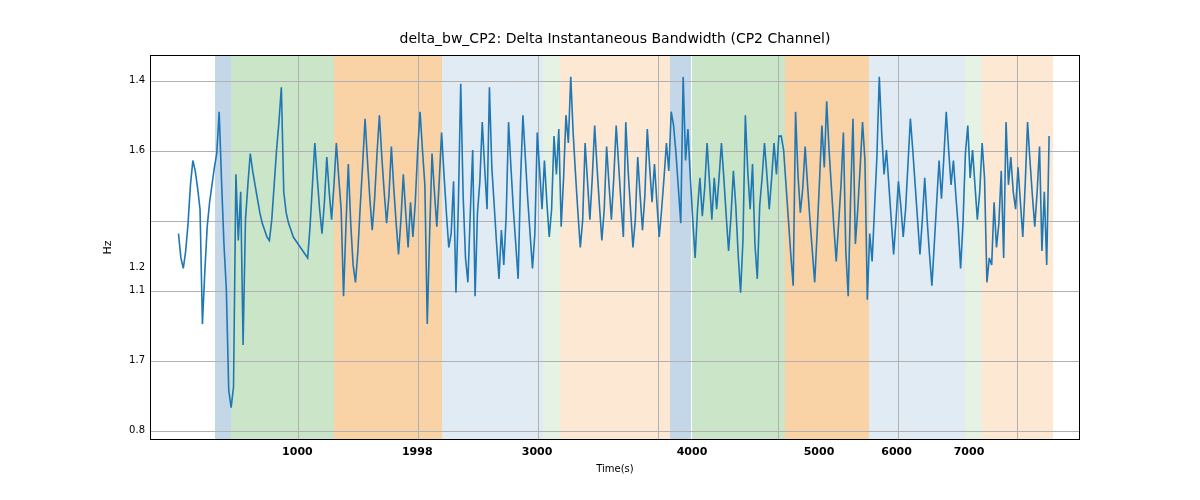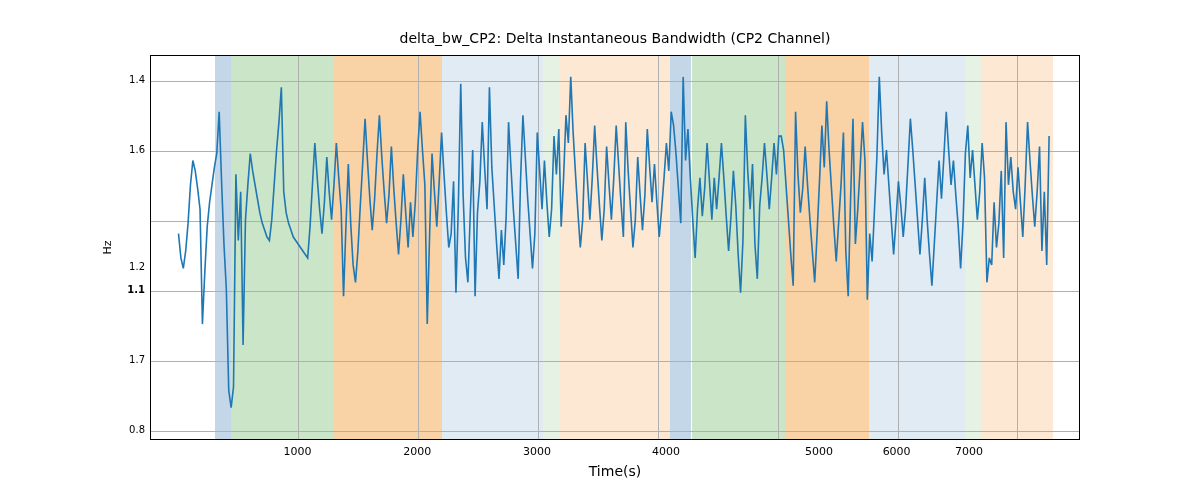--- a/index.html
+++ b/index.html
@@ -39,21 +39,21 @@
     width: 930px;
     text-align: center;
     font-size: 14px;
   }
   .xlabel {
     position: absolute;
     top: 463px;
     left: 150px;
     width: 930px;
     text-align: center;
-    font-size: 14px;
+    font-size: 10px;
   }
   .ylabel {
     position: absolute;
     left: 100px;
     top: 55px;
     height: 385px;
     width: 14px;
     display: flex;
     align-items: center;
     justify-content: center;
@@ -77,20 +77,21 @@
     width: 0;
     border-left: 1px solid rgb(176,176,176);
   }
   .tick-x {
     position: absolute;
     top: 445px;
     width: 60px;
     text-align: center;
     font-size: 11px;
     transform: translateX(-30px);
+    font-weight: bold;
   }
   .tick-y {
     position: absolute;
     left: 115px;
     width: 30px;
     text-align: right;
     font-size: 10px;
     transform: translateY(-6px);
   }
   .band {
@@ -149,31 +150,31 @@
           <div class="gridline-h" style="top: 24.5px;"></div>
         </div>
       <svg class="line" id="line-layer" preserveAspectRatio="none" viewBox="0 0 930 385">
           <path d="M27.56 178.50 L29.96 203.00 L32.36 213.50 L34.76 196.00 L37.15 168.00 L39.55 129.50 L41.95 105.00 L44.34 115.50 L46.74 133.00 L49.14 154.00 L51.53 269.50 L53.93 217.00 L56.33 171.50 L58.72 147.00 L61.12 129.50 L63.52 112.00 L65.91 98.00 L68.31 56.00 L70.71 126.00 L73.11 189.00 L75.50 234.50 L77.90 336.00 L80.30 353.50 L82.69 332.50 L85.09 119.00 L87.49 185.50 L89.88 136.50 L92.28 290.50 L94.68 164.50 L97.07 129.50 L99.47 98.00 L101.87 115.50 L104.27 129.50 L106.66 143.50 L109.06 157.50 L111.46 168.00 L113.85 175.00 L116.25 182.00 L118.65 185.50 L121.04 164.50 L123.44 129.50 L125.84 94.50 L128.23 66.50 L130.63 31.50 L133.03 136.50 L135.43 157.50 L137.82 168.00 L140.22 175.00 L142.62 182.00 L145.01 185.50 L147.41 189.00 L149.81 192.50 L152.20 196.00 L154.60 199.50 L157.00 203.00 L159.39 171.50 L161.79 129.50 L164.19 87.50 L166.59 122.50 L168.98 154.00 L171.38 178.50 L173.78 147.00 L176.17 101.50 L178.57 136.50 L180.97 164.50 L183.36 129.50 L185.76 87.50 L188.16 122.50 L190.55 154.00 L192.95 241.50 L195.35 171.50 L197.74 108.50 L200.14 168.00 L202.54 210.00 L204.94 227.50 L207.33 196.00 L209.73 150.50 L212.13 108.50 L214.52 63.00 L216.92 105.00 L219.32 143.50 L221.71 175.00 L224.11 143.50 L226.51 98.00 L228.90 59.50 L231.30 101.50 L233.70 136.50 L236.10 168.00 L238.49 140.00 L240.89 91.00 L243.29 133.00 L245.68 168.00 L248.08 199.50 L250.48 164.50 L252.87 119.00 L255.27 157.50 L257.67 192.50 L260.06 147.00 L262.46 182.00 L264.86 147.00 L267.26 94.50 L269.65 56.00 L272.05 94.50 L274.45 129.50 L276.84 269.50 L279.24 178.50 L281.64 98.00 L284.03 136.50 L286.43 171.50 L288.83 126.00 L291.22 77.00 L293.62 119.00 L296.02 157.50 L298.41 192.50 L300.81 178.50 L303.21 126.00 L305.61 238.00 L308.00 150.50 L310.40 28.00 L312.80 140.00 L315.19 203.00 L317.59 227.50 L319.99 157.50 L322.38 94.50 L324.78 241.50 L327.18 157.50 L329.57 126.00 L331.97 66.50 L334.37 112.00 L336.77 154.00 L339.16 31.50 L341.56 112.00 L343.96 150.50 L346.35 189.00 L348.75 224.00 L351.15 175.00 L353.54 210.00 L355.94 161.00 L358.34 66.50 L360.73 112.00 L363.13 154.00 L365.53 189.00 L367.93 224.00 L370.32 126.00 L372.72 59.50 L375.12 101.50 L377.51 143.50 L379.91 178.50 L382.31 213.50 L384.70 178.50 L387.10 77.00 L389.50 115.50 L391.89 154.00 L394.29 105.00 L396.69 147.00 L399.09 182.00 L401.48 154.00 L403.88 80.50 L406.28 119.00 L408.67 73.50 L411.07 171.50 L413.47 122.50 L415.86 59.50 L418.26 87.50 L420.66 21.00 L423.05 77.00 L425.45 119.00 L427.85 157.50 L430.24 192.50 L432.64 164.50 L435.04 87.50 L437.44 126.00 L439.83 164.50 L442.23 122.50 L444.63 70.00 L447.02 112.00 L449.42 150.50 L451.82 185.50 L454.21 154.00 L456.61 91.00 L459.01 129.50 L461.40 164.50 L463.80 122.50 L466.20 70.00 L468.60 108.50 L470.99 147.00 L473.39 182.00 L475.79 66.50 L478.18 115.50 L480.58 154.00 L482.98 192.50 L485.37 164.50 L487.77 101.50 L490.17 140.00 L492.56 175.00 L494.96 140.00 L497.36 73.50 L499.76 112.00 L502.15 147.00 L504.55 108.50 L506.95 147.00 L509.34 182.00 L511.74 154.00 L514.14 122.50 L516.53 87.50 L518.93 115.50 L521.33 56.00 L523.72 70.00 L526.12 98.00 L528.52 133.00 L530.91 168.00 L533.31 21.00 L535.71 105.00 L538.11 73.50 L540.50 122.50 L542.90 164.50 L545.30 203.00 L547.69 154.00 L550.09 122.50 L552.49 161.00 L554.88 133.00 L557.28 87.50 L559.68 126.00 L562.07 164.50 L564.47 122.50 L566.87 154.00 L569.27 122.50 L571.66 87.50 L574.06 122.50 L576.46 161.00 L578.85 196.00 L581.25 161.00 L583.65 115.50 L586.04 150.50 L588.44 199.50 L590.84 238.00 L593.23 185.50 L595.63 59.50 L598.03 115.50 L600.43 154.00 L602.82 108.50 L605.22 189.00 L607.62 224.00 L610.01 150.50 L612.41 122.50 L614.81 87.50 L617.20 119.00 L619.60 154.00 L622.00 122.50 L624.39 87.50 L626.79 119.00 L629.19 80.50 L631.59 80.50 L633.98 94.50 L636.38 129.50 L638.78 164.50 L641.17 199.50 L643.57 231.00 L645.97 56.00 L648.36 119.00 L650.76 157.50 L653.16 133.00 L655.55 91.00 L657.95 129.50 L660.35 164.50 L662.74 196.00 L665.14 227.50 L667.54 178.50 L669.94 126.00 L672.33 70.00 L674.73 112.00 L677.13 45.50 L679.52 94.50 L681.92 133.00 L684.32 171.50 L686.71 206.50 L689.11 168.00 L691.51 129.50 L693.90 77.00 L696.30 196.00 L698.70 241.50 L701.10 143.50 L703.49 63.00 L705.89 189.00 L708.29 154.00 L710.68 112.00 L713.08 66.50 L715.48 105.00 L717.87 245.00 L720.27 178.50 L722.67 206.50 L725.06 154.00 L727.46 101.50 L729.86 21.00 L732.26 77.00 L734.65 119.00 L737.05 94.50 L739.45 129.50 L741.84 164.50 L744.24 199.50 L746.64 164.50 L749.03 126.00 L751.43 150.50 L753.83 182.00 L756.22 154.00 L758.62 108.50 L761.02 63.00 L763.41 94.50 L765.81 129.50 L768.21 164.50 L770.61 199.50 L773.00 164.50 L775.40 122.50 L777.80 164.50 L780.19 199.50 L782.59 231.00 L784.99 189.00 L787.38 147.00 L789.78 105.00 L792.18 143.50 L794.57 101.50 L796.97 56.00 L799.37 94.50 L801.77 129.50 L804.16 105.00 L806.56 140.00 L808.96 171.50 L811.35 213.50 L813.75 168.00 L816.15 98.00 L818.54 70.00 L820.94 122.50 L823.34 94.50 L825.73 129.50 L828.13 164.50 L830.53 136.50 L832.93 87.50 L835.32 122.50 L837.72 227.50 L840.12 203.00 L842.51 210.00 L844.91 147.00 L847.31 192.50 L849.70 168.00 L852.10 115.50 L854.50 203.00 L856.89 66.50 L859.29 129.50 L861.69 101.50 L864.09 136.50 L866.48 154.00 L868.88 112.00 L871.28 147.00 L873.67 182.00 L876.07 129.50 L878.47 66.50 L880.86 105.00 L883.26 140.00 L885.66 171.50 L888.05 136.50 L890.45 91.00 L892.85 196.00 L895.24 136.50 L897.64 210.00 L900.04 80.50 "></path>
         </svg>
     </div>
   </div>
 
   <div id="xtick-layer">
       <div class="tick-x" style="left: 297.41px;">1000</div>
-      <div class="tick-x" style="left: 417.255px;">2000</div>
+      <div class="tick-x" style="left: 417.255px;">1998</div>
       <div class="tick-x" style="left: 537.101px;">3000</div>
-      <div class="tick-x" style="left: 666px;">4000</div>
+      <div class="tick-x" style="left: 692px;">4000</div>
       <div class="tick-x" style="left: 819px;">5000</div>
       <div class="tick-x" style="left: 896.637px;">6000</div>
       <div class="tick-x" style="left: 969px;">7000</div>
     </div>
   <div id="ytick-layer">
       <div class="tick-y" style="top: 429.5px;">0.8</div>
       <div class="tick-y" style="top: 359.5px;">1.7</div>
-      <div class="tick-y" style="top: 289.5px; font-weight: bold;">1.1</div>
+      <div class="tick-y" style="top: 289.5px;">1.1</div>
       <div class="tick-y" style="top: 231px; margin-top: 36px;">1.2</div>
       <div class="tick-y" style="top: 149.5px;">1.6</div>
       <div class="tick-y" style="top: 79.5px;">1.4</div>
     </div>
 
   <div class="xlabel">Time(s)</div>
   <div class="ylabel">
     <span>Hz</span>
   </div>
 </div>

